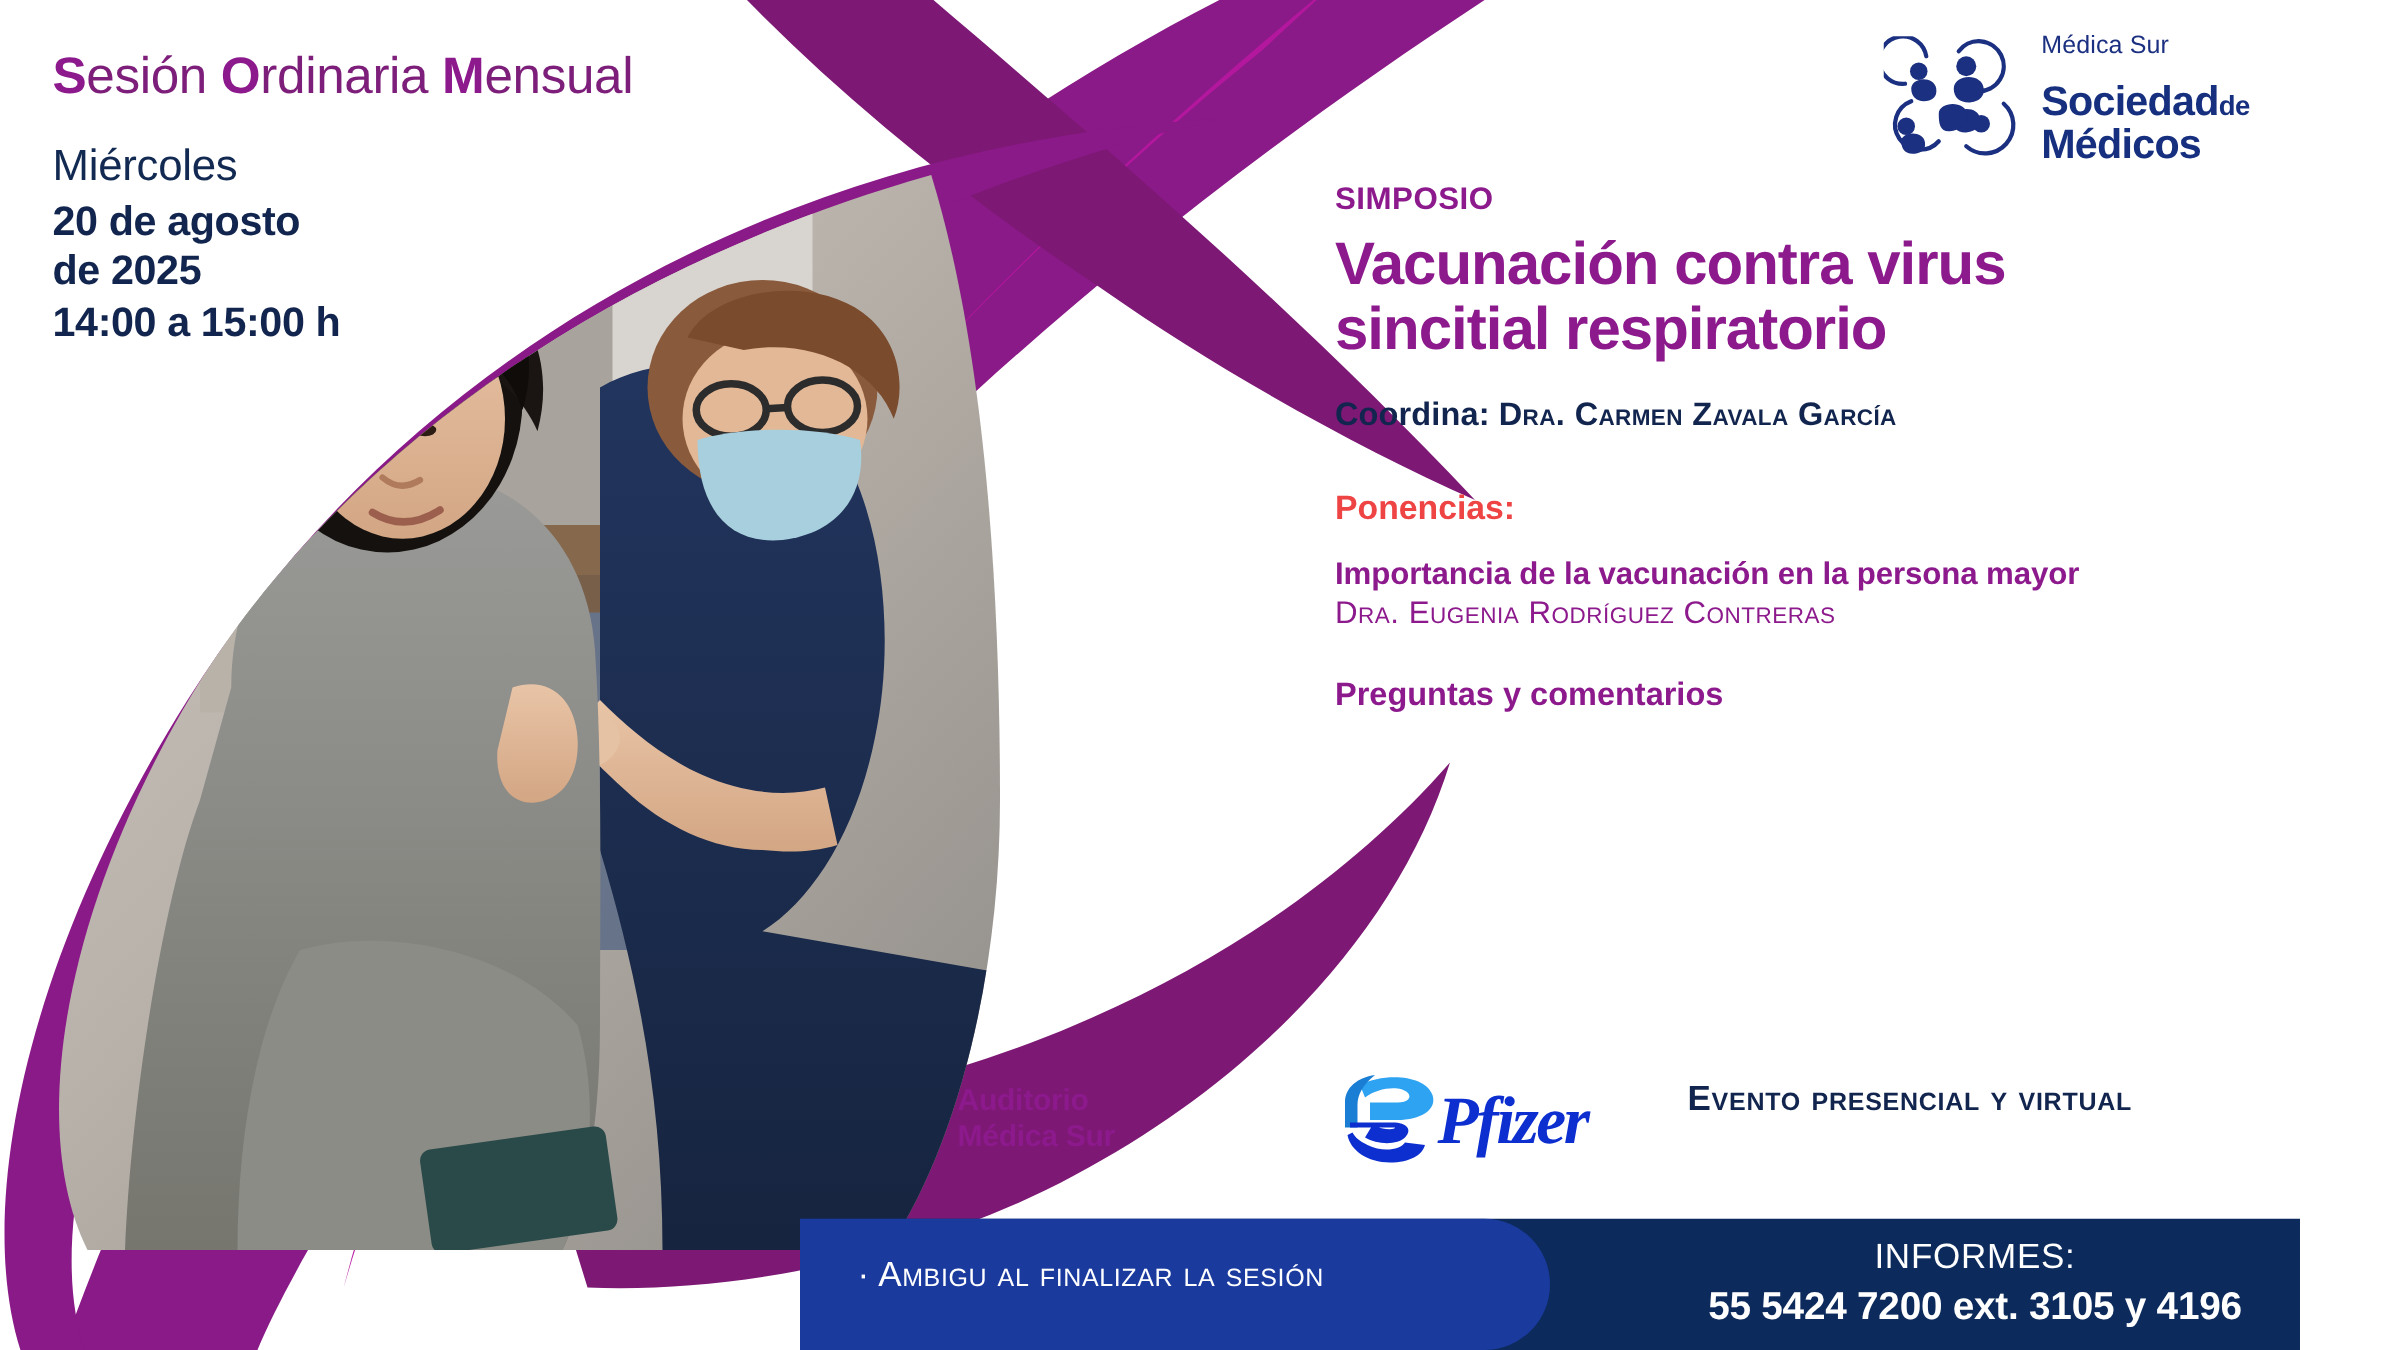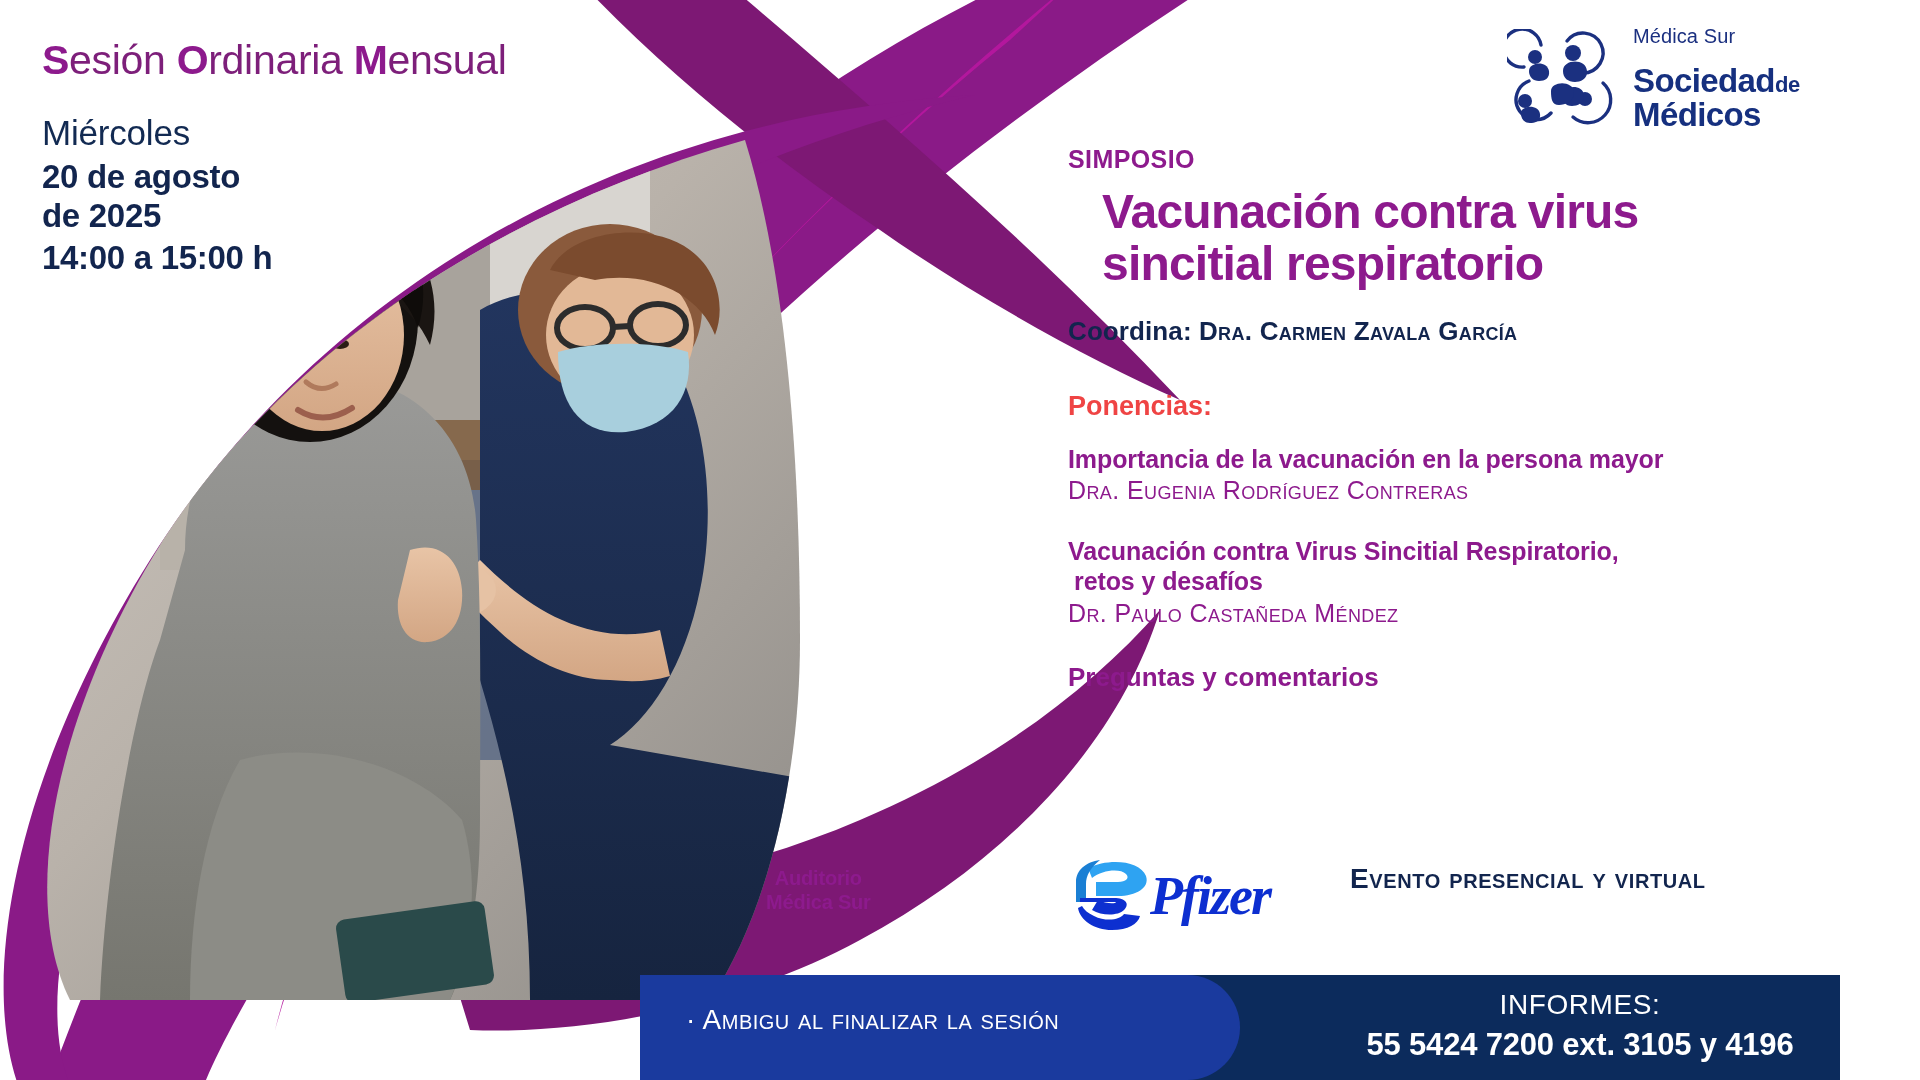--- a/index.html
+++ b/index.html
@@ -48,21 +48,21 @@
   .logo-l2 small{font-size:22px;font-weight:700;letter-spacing:-0.3px;}
   .logo-l3{font-size:33px;font-weight:700;letter-spacing:-0.6px;margin-top:1px;color:#16307f;}
 
   
   .right-col{position:absolute;left:1068px;top:145px;width:800px;z-index:7;}
   .kicker{
     font-size:25px;font-weight:700;color:#8d1a8d;letter-spacing:0.4px;
   }
   .main-title{
     margin-top:12px;font-size:48px;font-weight:700;color:#8d1a8d;
-    line-height:1.08;letter-spacing:-0.8px;margin-left:34px;
+    line-height:1.08;letter-spacing:-0.8px;
   }
   .coordina{
     margin-top:26px;font-size:26px;font-weight:700;color:#12254e;
     letter-spacing:0.1px;
   }
   .coordina .sc{font-variant:small-caps;letter-spacing:0.3px;}
   .ponencias{
     margin-top:44px;font-size:27px;font-weight:700;color:#ef4444;
   }
   .talk{margin-top:22px;}
@@ -76,23 +76,22 @@
     margin-top:2px;font-size:25px;font-weight:400;color:#8d1a8d;
     font-variant:small-caps;letter-spacing:0.4px;line-height:1.18;
   }
   .preguntas{
     margin-top:34px;font-size:26px;font-weight:700;color:#8d1a8d;
   }
 
   
   .auditorio{
     position:absolute;left:766px;top:866px;z-index:7;
-    font-size:20px;font-weight:700;color:#8d1a8d;line-height:1.22;
+    font-size:24px;font-weight:700;color:#8d1a8d;line-height:1.22;
     letter-spacing:-0.2px;
-    text-align:center;
   }
 
   
   .pfizer{position:absolute;left:1068px;top:852px;z-index:7;width:240px;height:86px;}
 
   
   .evento{position:absolute;left:1350px;top:862px;z-index:7;text-align:left;width:520px;}
   .evento-l1{
     font-size:28px;font-weight:700;color:#12254e;font-variant:small-caps;
     letter-spacing:0.6px;line-height:1.2;
@@ -299,27 +298,20 @@
       <span class="sc">Dra. Carmen Zavala García</span>
     </div>
 
     <div class="ponencias">Ponencias:</div>
 
     <div class="talk t1">
       <div class="talk-title">Importancia de la vacunación en la persona mayor</div>
       <div class="talk-speaker">Dra. Eugenia Rodríguez Contreras</div>
     </div>
 
-    <div class="talk t2">
-      <div class="talk-title">
-        <span>Vacunación contra Virus Sincitial Respiratorio,</span>
-        <span class="ln2">retos y desafíos</span>
-      </div>
-      <div class="talk-speaker">Dr. Paulo Castañeda Méndez</div>
-    </div>
 
     <div class="preguntas">Preguntas y comentarios</div>
   </div>
 
   <div class="auditorio">
     <div>Auditorio</div>
     <div>Médica Sur</div>
   </div>
 
   <svg class="pfizer" viewBox="0 0 240 86" xmlns="http://www.w3.org/2000/svg">

